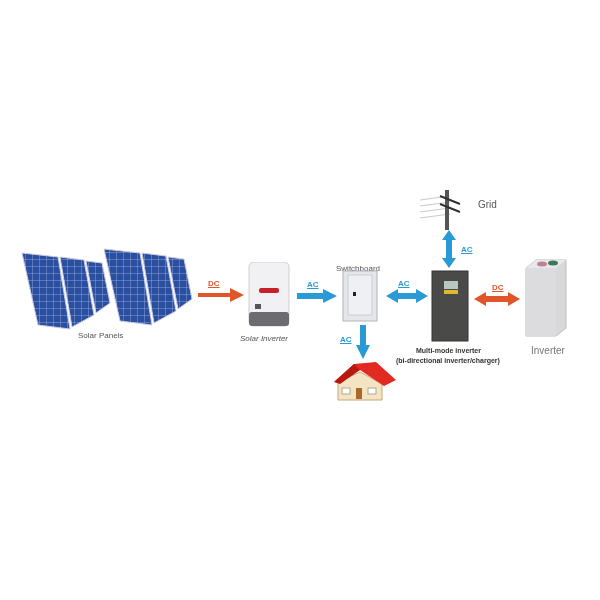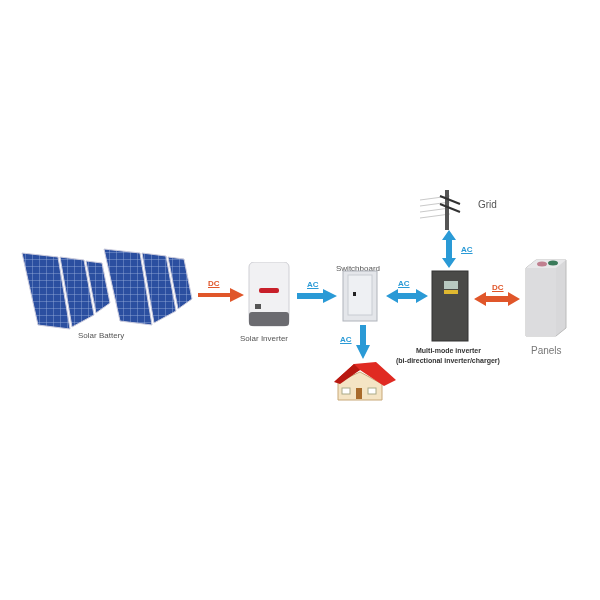--- a/index.html
+++ b/index.html
@@ -23,38 +23,38 @@
 
     <polygon points="4,8 40,12 52,84 20,80" fill="url(#cells)" stroke="#ccd" stroke-width="1"></polygon>
     <polygon points="42,12 66,15 76,70 54,82" fill="url(#cells)" stroke="#ccd" stroke-width="1"></polygon>
     <polygon points="68,16 84,18 92,58 78,68" fill="url(#cells)" stroke="#ccd" stroke-width="1"></polygon>
 
     <polygon points="86,4 122,8 134,80 102,76" fill="url(#cells)" stroke="#ccd" stroke-width="1"></polygon>
     <polygon points="124,8 148,11 158,66 136,78" fill="url(#cells)" stroke="#ccd" stroke-width="1"></polygon>
     <polygon points="150,12 166,14 174,54 160,64" fill="url(#cells)" stroke="#ccd" stroke-width="1"></polygon>
   </svg>
 </div>
-<div class="lbl" style="left:78px;top:331px;font-size:8px;">Solar Battery</div>
+<div class="lbl" style="left:78px;top:331px;font-size:8px;">Solar Panels</div>
 
 <div class="arrow-lbl" style="left:208px;top:279px;color:#e0562a;">DC</div>
 <div class="abs" style="left:198px;top:288px;">
   <svg width="46" height="14" viewBox="0 0 46 14">
       <path d="M0 5H32V0L46 7L32 14V9H0Z" fill="#e0562a"></path>
     </svg>
 </div>
 
 <div class="abs" style="left:247px;top:262px;width:44px;height:66px;">
   <svg width="44" height="66" viewBox="0 0 44 66">
     <rect x="2" y="0" width="40" height="64" rx="5" fill="#f1f1f3" stroke="#cfcfd4"></rect>
     <rect x="2" y="50" width="40" height="14" rx="3" fill="#6b6b70"></rect>
     <rect x="12" y="26" width="20" height="5" rx="2" fill="#c8202a"></rect>
     <rect x="8" y="42" width="6" height="5" fill="#555"></rect>
   </svg>
 </div>
-<div class="lbl" style="left:240px;top:334px;font-size:8px;">Solar  Inverter</div>
+<div class="lbl" style="left:240px;top:334px;font-size:8px;font-style:italic;">Solar  Inverter</div>
 
 <div class="arrow-lbl" style="left:307px;top:280px;color:#2a9ad6;">AC</div>
 <div class="abs" style="left:297px;top:289px;">
   <svg width="40" height="14" viewBox="0 0 40 14">
       <path d="M0 4H26V0L40 7L26 14V10H0Z" fill="#2a9ad6"></path>
     </svg>
 </div>
 
 <div class="lbl" style="left:336px;top:264px;font-size:8px;">Switchboard</div>
 <div class="abs" style="left:342px;top:270px;width:36px;height:52px;">
@@ -125,13 +125,13 @@
 
 <div class="abs" style="left:522px;top:258px;width:46px;height:80px;">
   <svg width="46" height="80" viewBox="0 0 46 80">
     <polygon points="4,10 14,2 44,2 44,70 34,78 4,78" fill="#d8d8da" stroke="#bbb"></polygon>
     <polygon points="4,10 14,2 44,2 34,10" fill="#e8e8ea"></polygon>
     <ellipse cx="20" cy="6" rx="5" ry="2.5" fill="#c08090"></ellipse>
     <ellipse cx="31" cy="5" rx="5" ry="2.5" fill="#3a7a5a"></ellipse>
     <rect x="4" y="10" width="30" height="68" fill="#dcdcde"></rect>
   </svg>
 </div>
-<div class="lbl" style="left:531px;top:345px;font-size:10px;color:#777;">Panels</div>
+<div class="lbl" style="left:531px;top:345px;font-size:10px;color:#777;">Inverter</div>
 
 </body></html>

